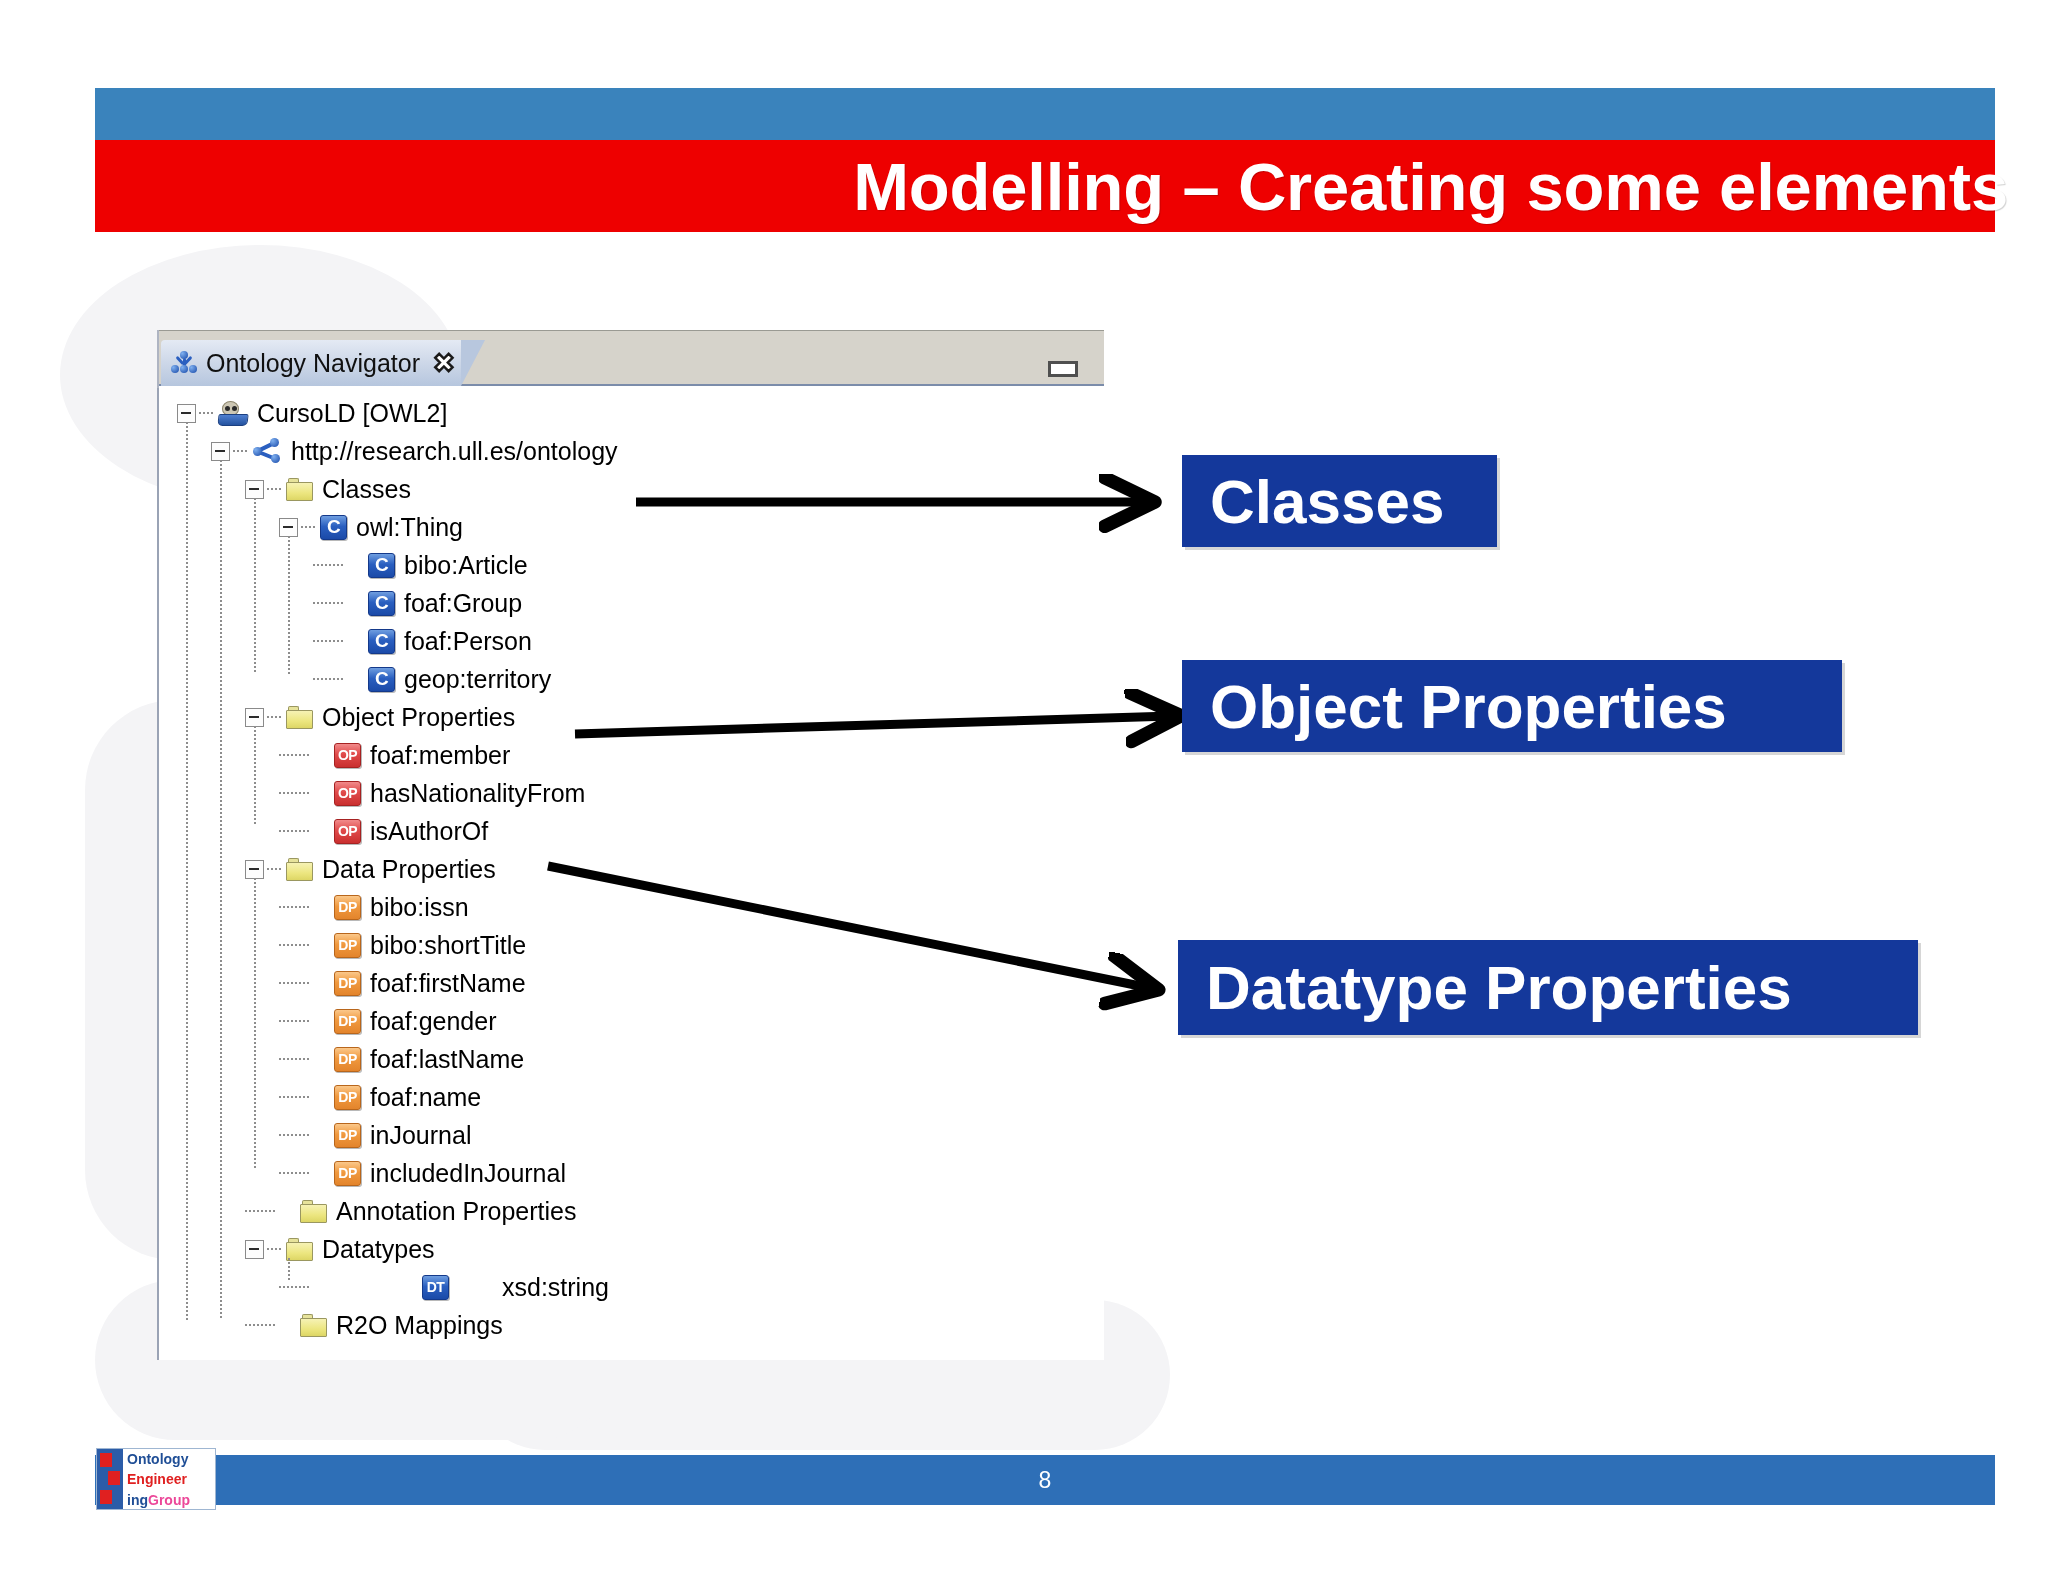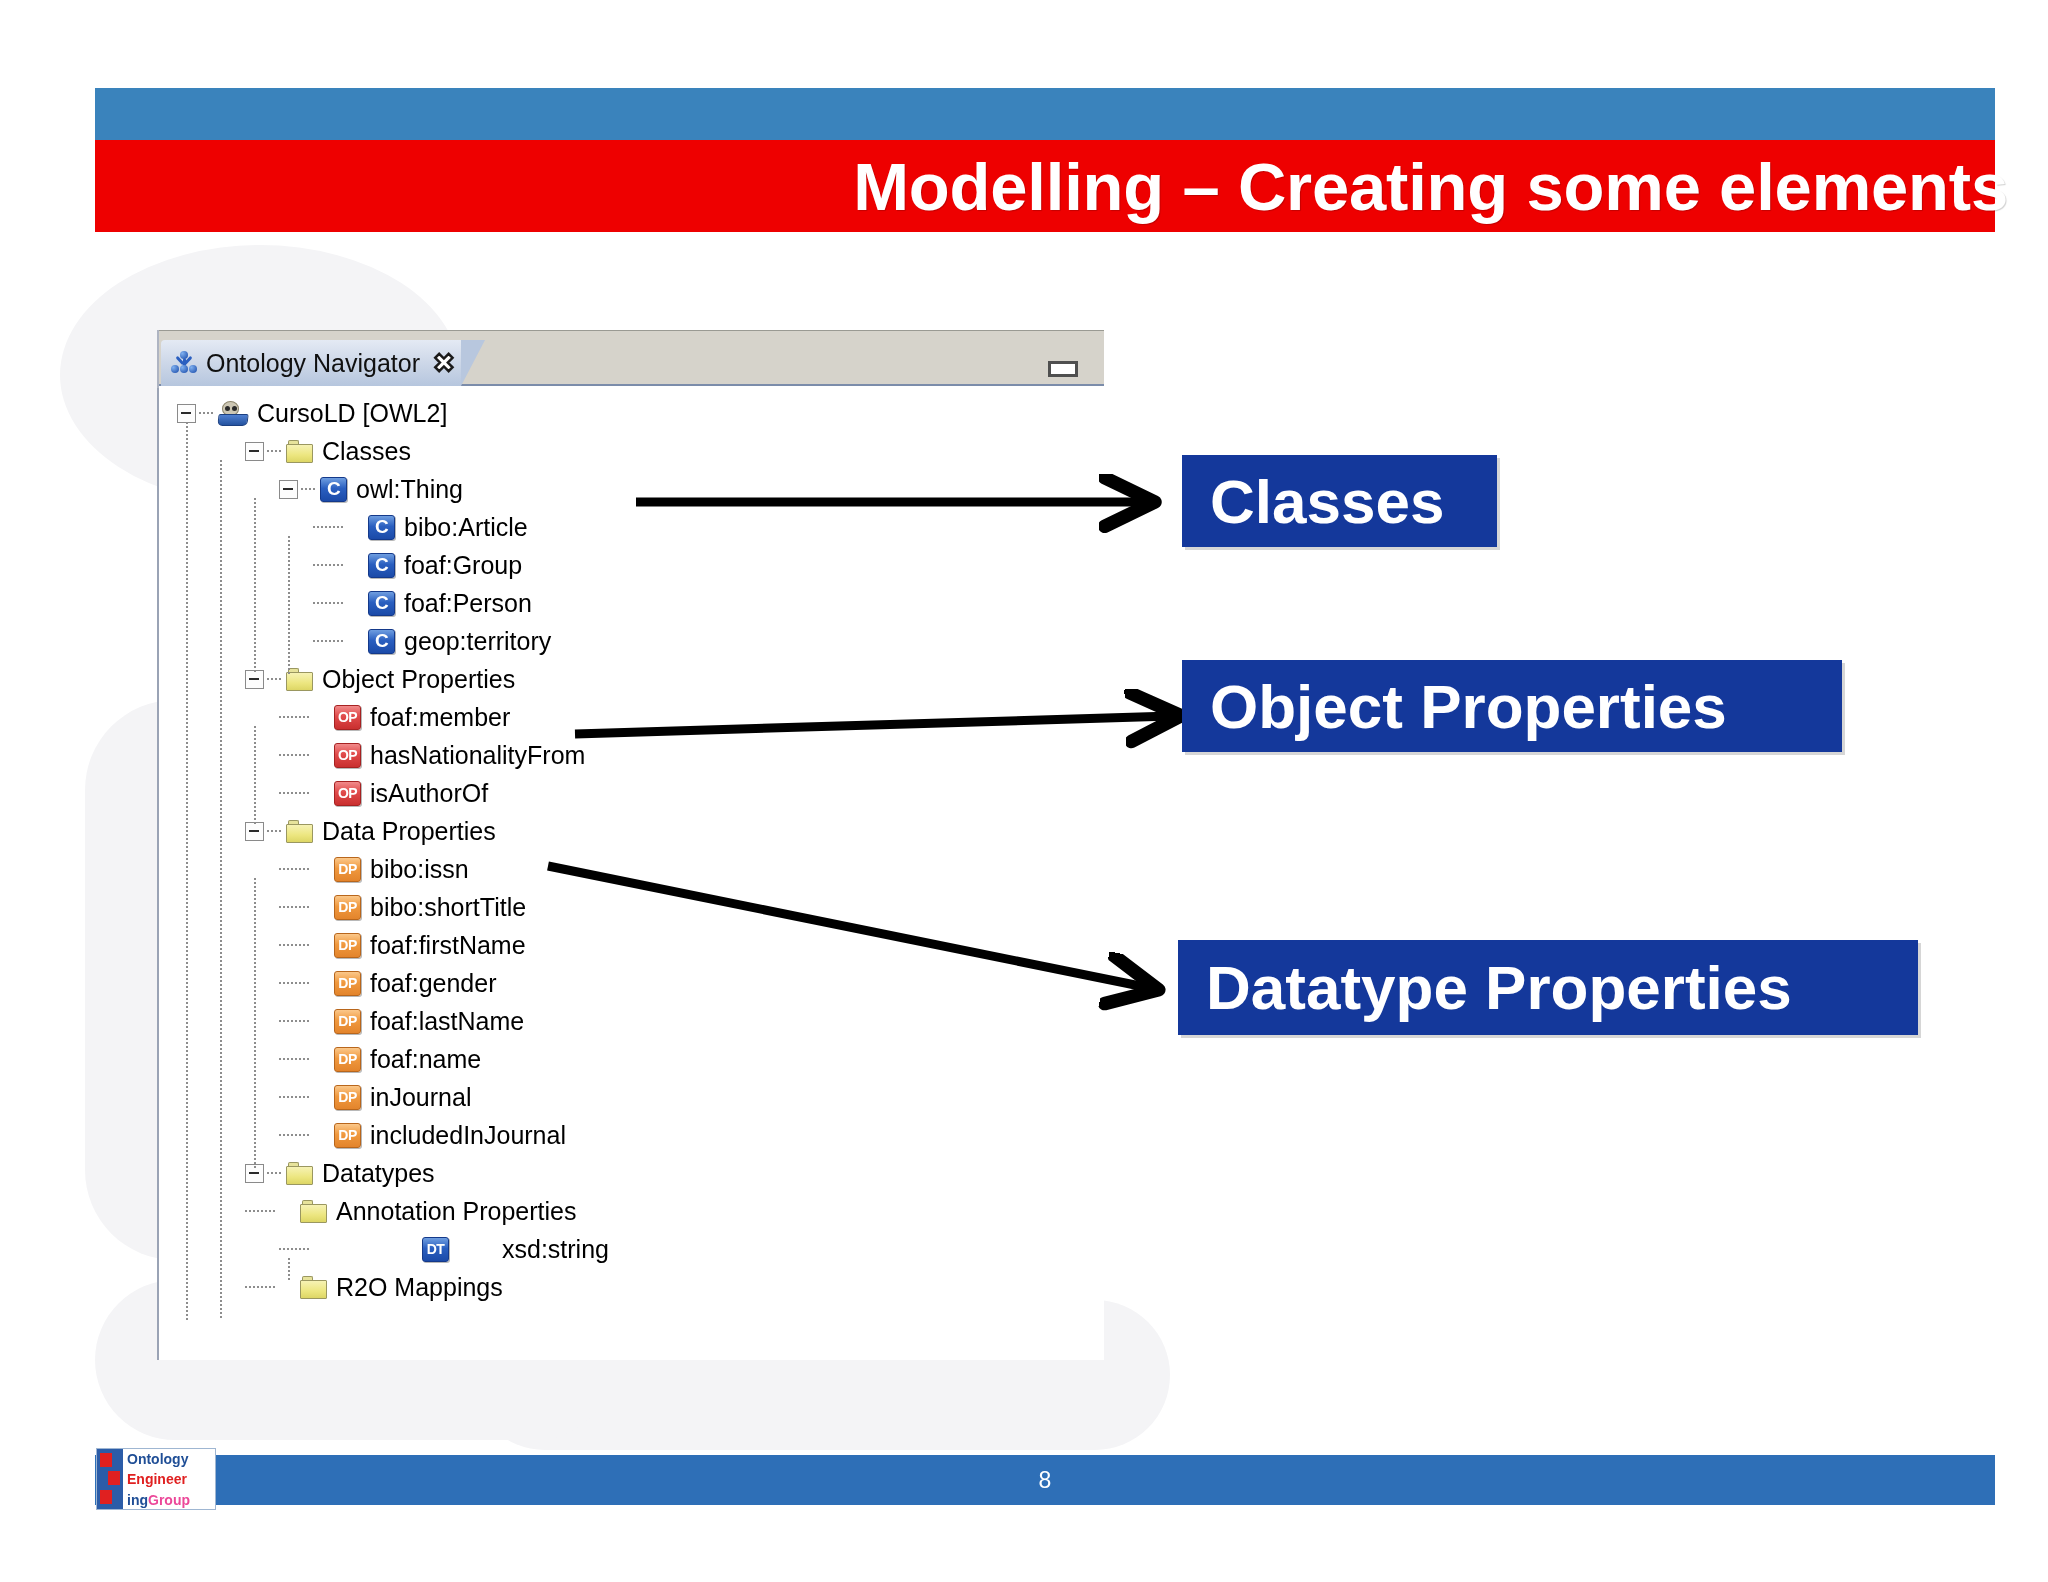--- a/index.html
+++ b/index.html
@@ -292,20 +292,32 @@
             <span class="exp"></span>
             <span class="dots"></span>
             <span class="ic ic-owl">
               <span class="head"></span>
               <span class="eye1"></span>
               <span class="eye2"></span>
               <span class="base"></span>
             </span>
             <span class="label">CursoLD [OWL2]</span>
           </div>
+          <div class="row" style="padding-left: 52px;">
+            <span class="exp"></span>
+            <span class="dots"></span>
+            <span class="ic ic-graph">
+              <span class="e1"></span>
+              <span class="e2"></span>
+              <span class="n1"></span>
+              <span class="n2"></span>
+              <span class="n3"></span>
+            </span>
+            <span class="label">http://research.ull.es/ontology</span>
+          </div>
           <div class="row" style="padding-left: 86px;">
             <span class="exp"></span>
             <span class="dots"></span>
             <span class="ic ic-folder">
               <span class="tabtop"></span>
               <span class="bodyf"></span>
             </span>
             <span class="label">Classes</span>
           </div>
           <div class="row" style="padding-left: 120px;">
@@ -416,36 +428,36 @@
             <span class="ic ic-badge badge-DP">DP</span>
             <span class="label">inJournal</span>
           </div>
           <div class="row" style="padding-left: 120px;">
             <span class="dots-long"></span>
             <span class="exp-spacer"></span>
             <span class="ic ic-badge badge-DP">DP</span>
             <span class="label">includedInJournal</span>
           </div>
           <div class="row" style="padding-left: 86px;">
-            <span class="exp"></span>
-            <span class="dots"></span>
+            <span class="dots-long"></span>
+            <span class="exp-spacer"></span>
             <span class="ic ic-folder">
               <span class="tabtop"></span>
               <span class="bodyf"></span>
             </span>
-            <span class="label">Datatypes</span>
+            <span class="label">Annotation Properties</span>
           </div>
           <div class="row" style="padding-left: 86px;">
-            <span class="dots-long"></span>
-            <span class="exp-spacer"></span>
+            <span class="exp"></span>
+            <span class="dots"></span>
             <span class="ic ic-folder">
               <span class="tabtop"></span>
               <span class="bodyf"></span>
             </span>
-            <span class="label">Annotation Properties</span>
+            <span class="label">Datatypes</span>
           </div>
           <div class="row" style="padding-left: 120px; gap: 44px;">
             <span class="dots-long"></span>
             <span class="exp-spacer"></span>
             <span class="ic ic-badge badge-DT">DT</span>
             <span class="label">xsd:string</span>
           </div>
           <div class="row" style="padding-left: 86px;">
             <span class="dots-long"></span>
             <span class="exp-spacer"></span>

